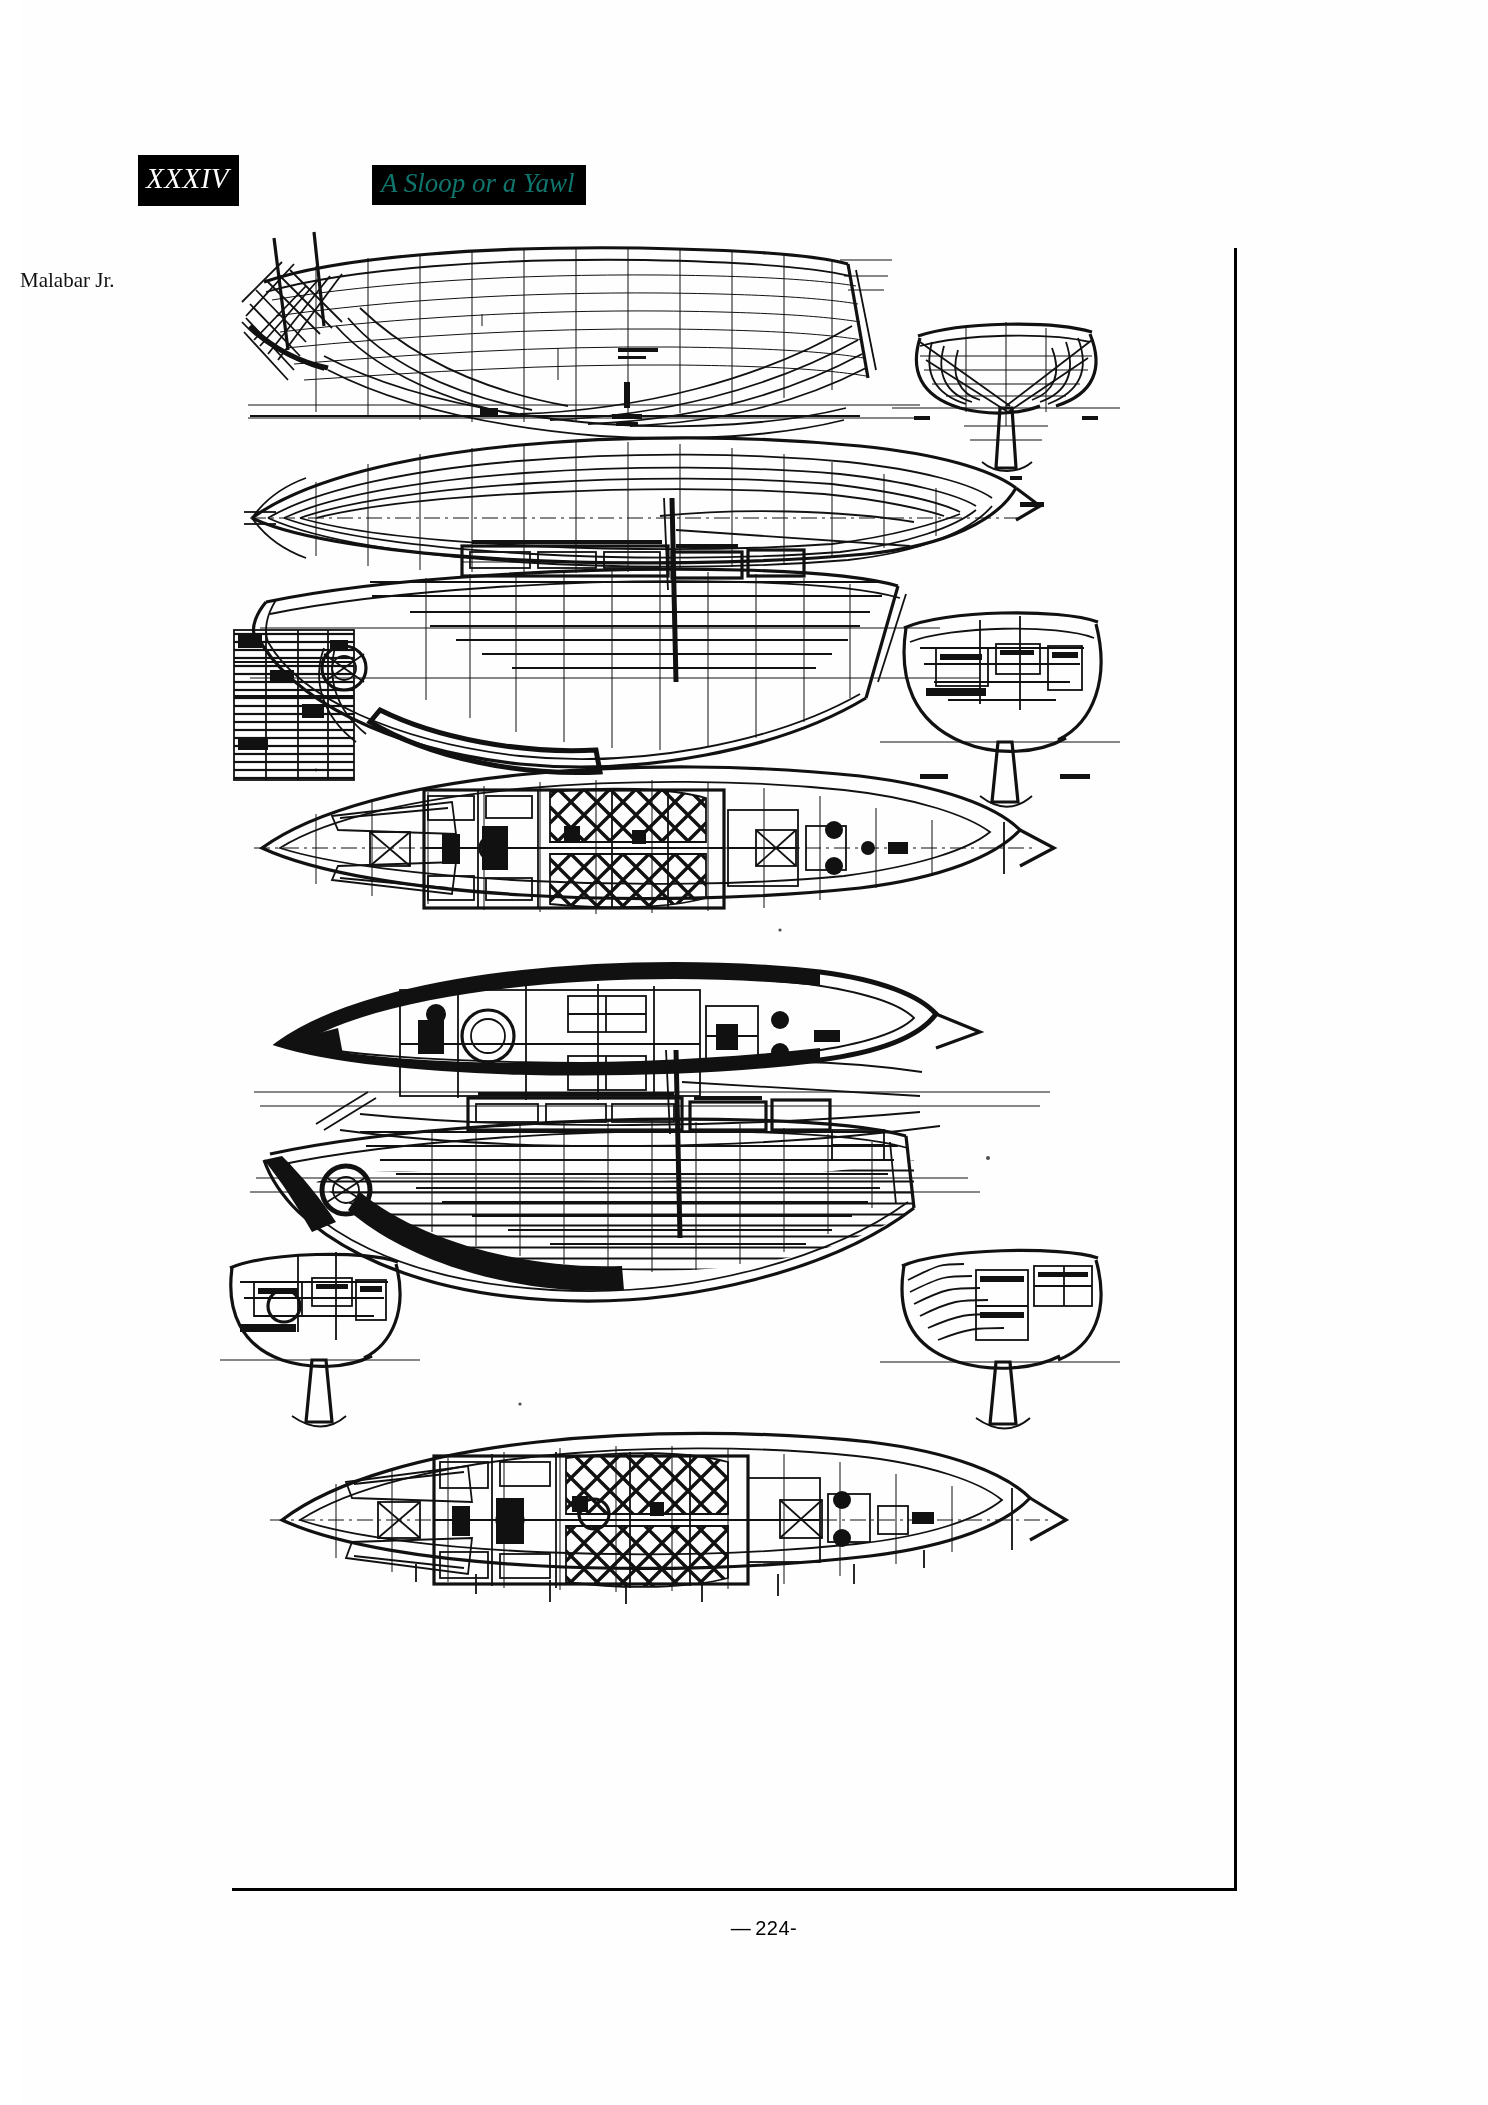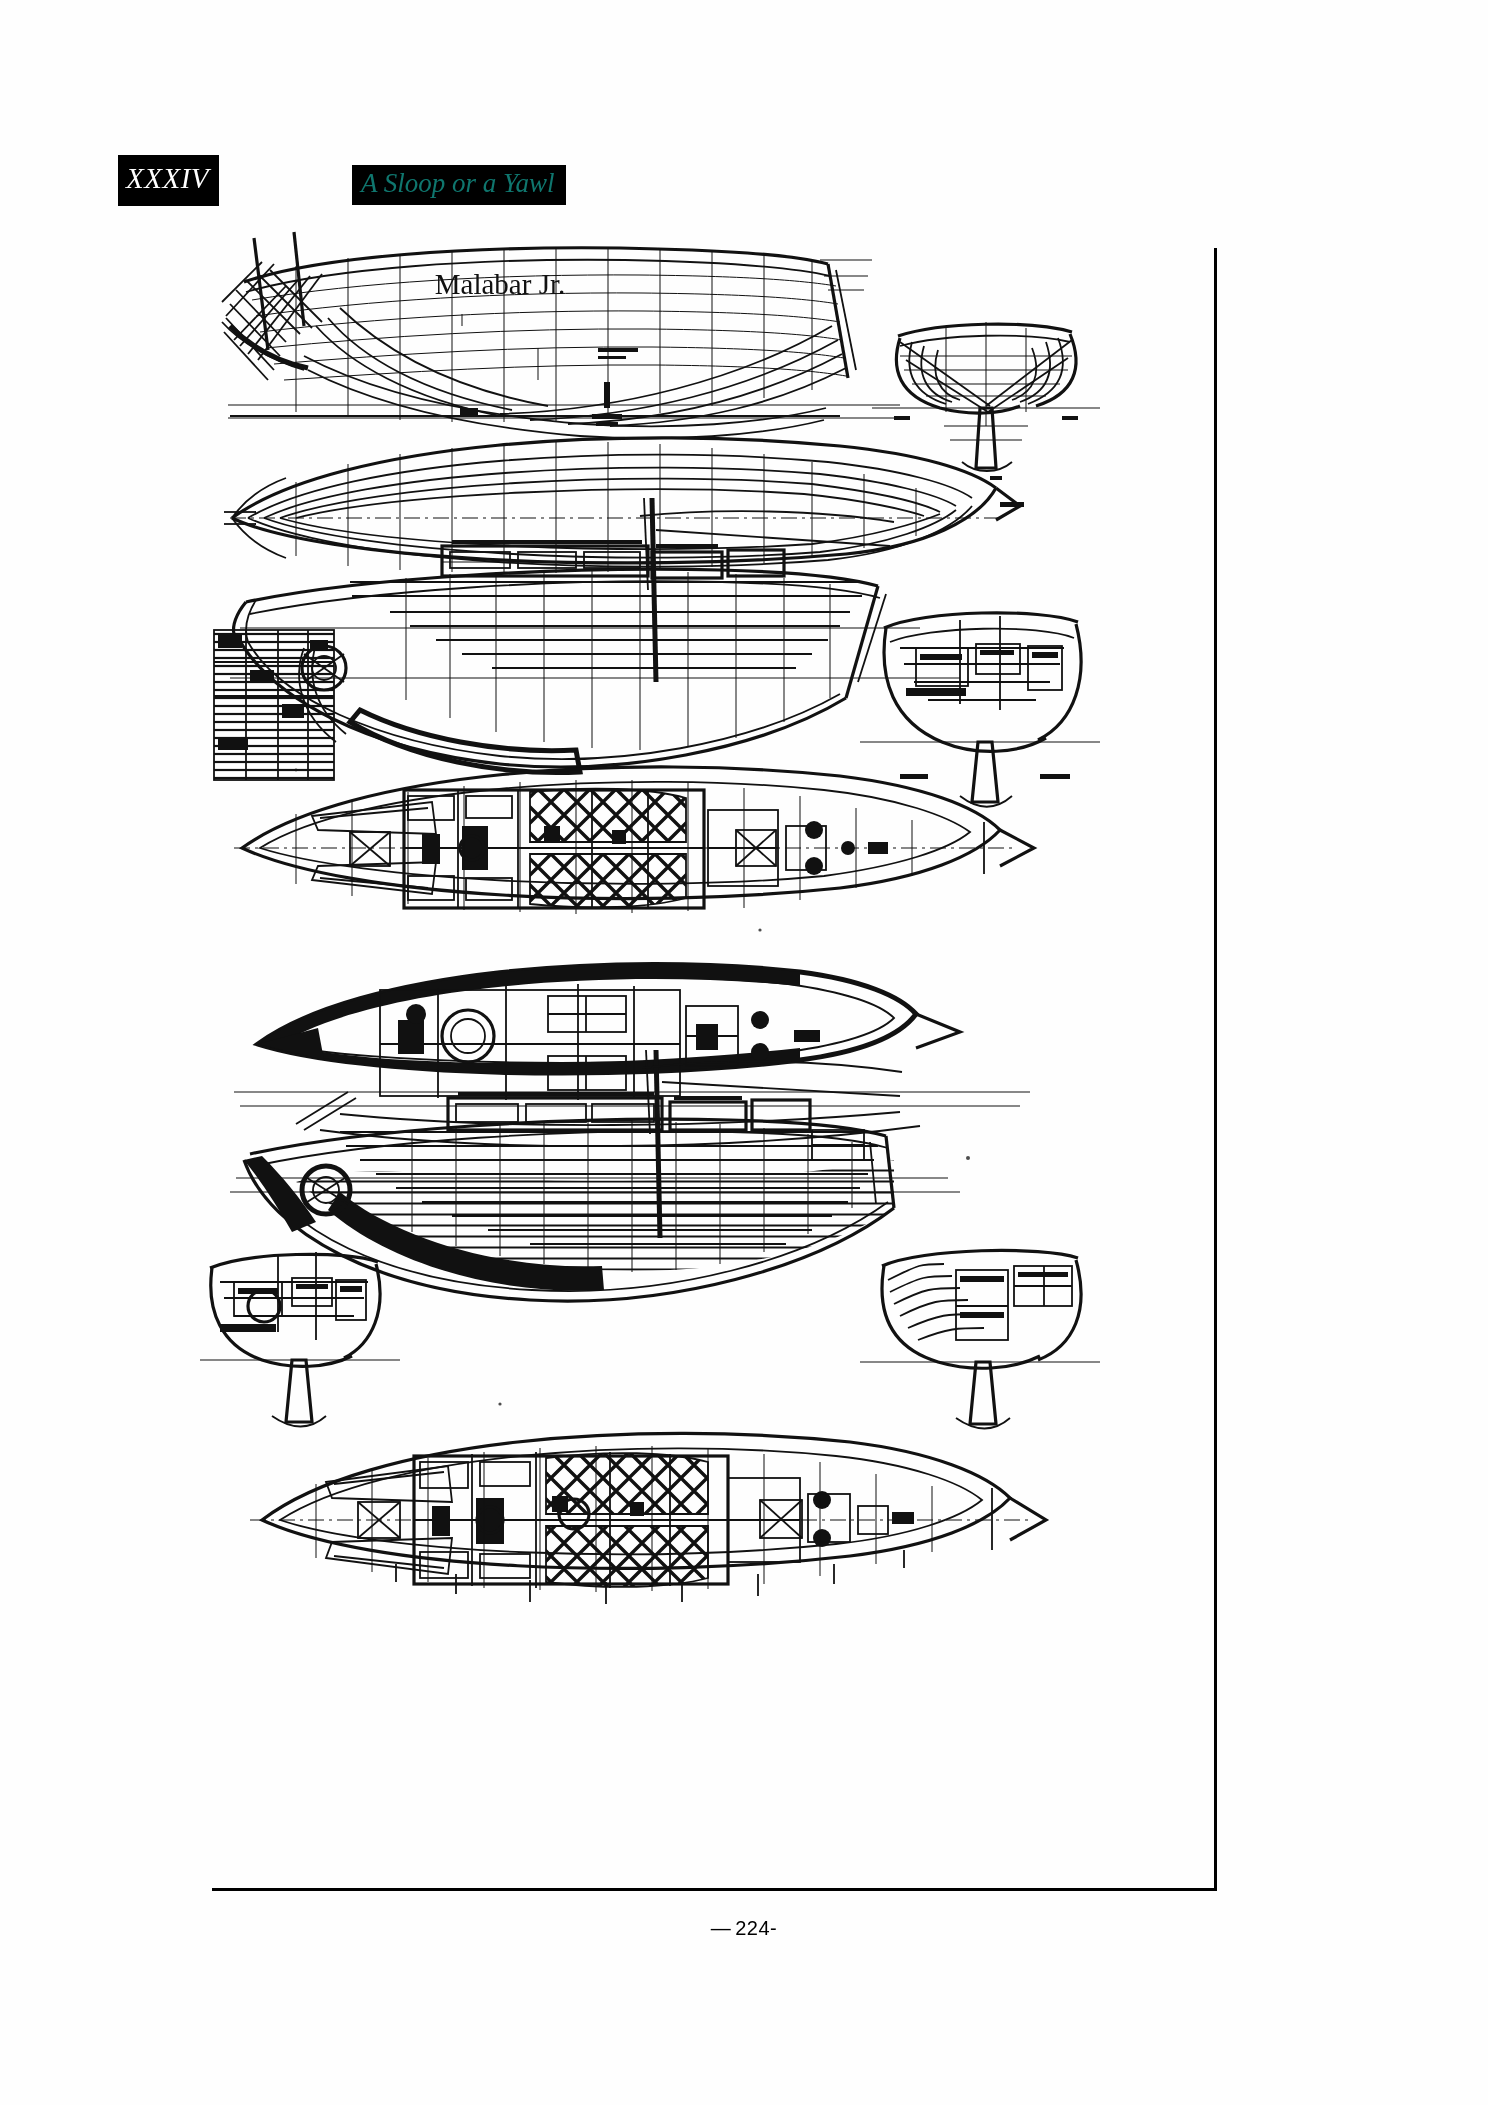--- a/index.html
+++ b/index.html
@@ -14,20 +14,21 @@
     font-family: "Liberation Serif", serif;
     color: #000;
     position: relative;
     overflow: hidden;
   }
 
   .page {
     position: absolute;
     inset: 0;
     background: #fefefe;
+    margin-left: 20px;
   }
 
   
   .header {
     position: absolute;
     left: 0;
     top: 155px;
     width: 100%;
     height: 60px;
   }
@@ -58,23 +59,23 @@
     padding: 5px 11px 8px 9px;
     white-space: nowrap;
   }
 
   
   .fig-caption {
     position: absolute;
     left: 0;
     top: 268px;
     width: 1000px;
-    text-align: center;
+    text-align: left;
     font-family: "Liberation Serif", serif;
-    font-size: 29px;
+    font-size: 21px;
     color: #111;
   }
 
   
   .plate {
     position: absolute;
     left: 200px;
     top: 230px;
     width: 1030px;
     height: 1660px;

